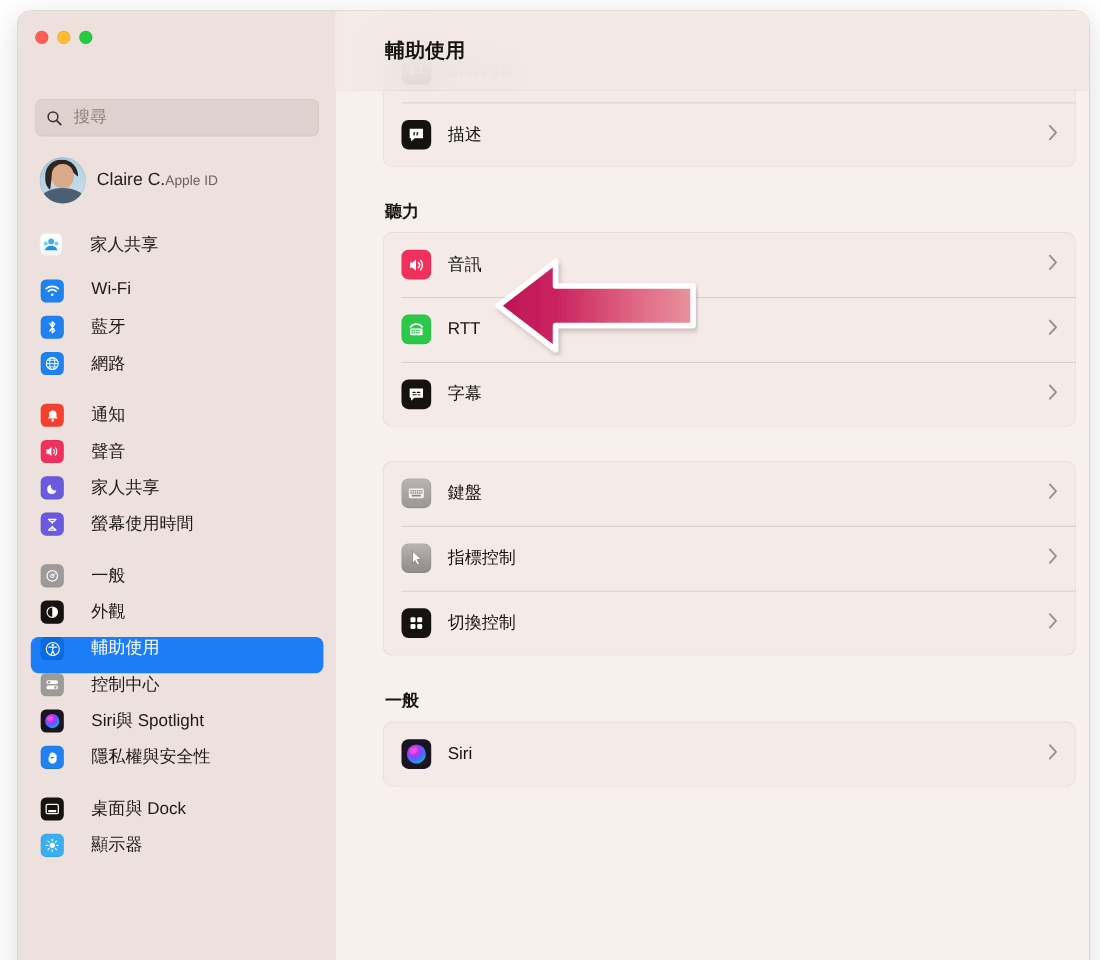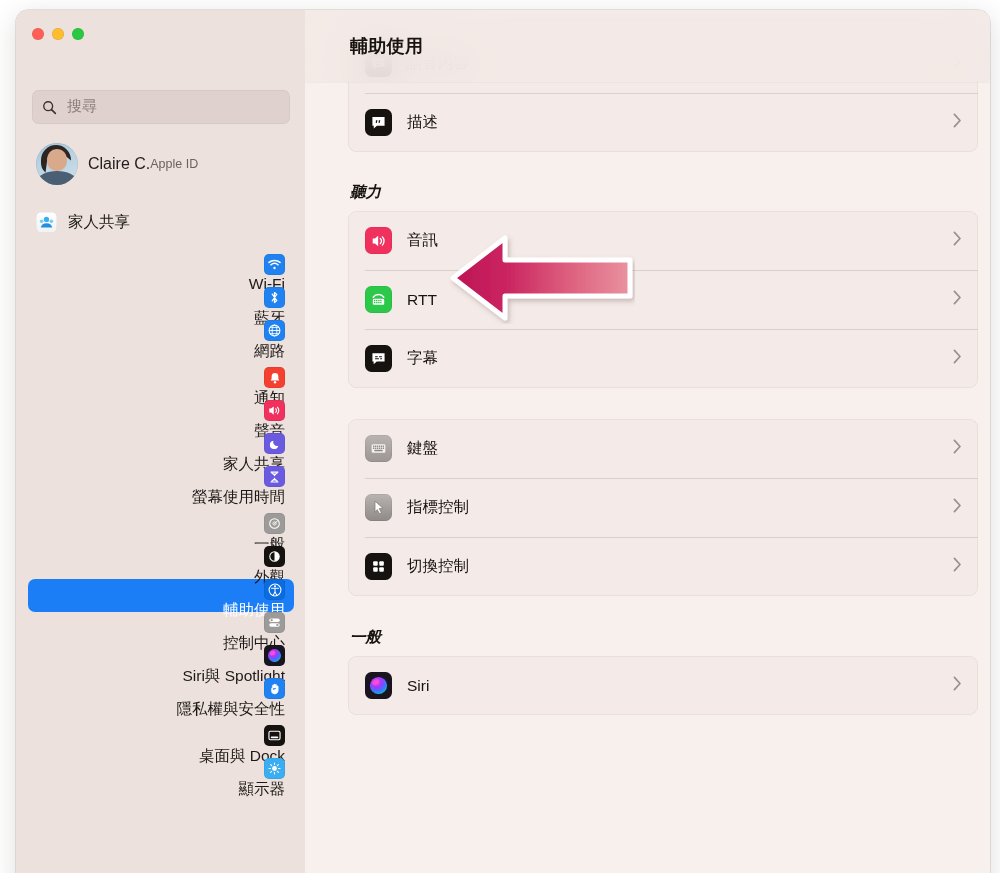--- a/index.html
+++ b/index.html
@@ -84,26 +84,26 @@
   
   #family-row{
     position:absolute;left:12px;top:196px;width:266px;height:32px;
     display:flex;align-items:center;border-radius:7px;padding:0 8px;box-sizing:border-box;
   }
 
   
   #nav{position:absolute;left:12px;top:244px;width:266px;}
   .nav-group{margin-bottom:14px;}
   .nav-item{
-    display:flex;align-items:flex-end;height:33px;border-radius:7px;
-    padding:0 9px;box-sizing:border-box;cursor:default;flex-direction:column;
+    display:flex;align-items:flex-start;height:33px;border-radius:7px;
+    padding:0 9px;box-sizing:border-box;cursor:default;
   }
   .nav-item.selected{background:#1b7ef7;}
   .nav-item.selected .nav-label{color:#ffffff;}
-  .nav-label{font-size:15.5px;color:#1d1917;margin-left:11px;white-space:nowrap;}
+  .nav-label{font-size:15.5px;color:#1d1917;margin-left:25px;white-space:nowrap;}
   .ico{width:21px;height:21px;border-radius:5px;flex:0 0 auto;
        display:flex;align-items:center;justify-content:center;
        box-shadow:inset 0 0 0 .5px rgba(0,0,0,.10);}
   .ico svg{display:block;}
 
   
   #content{
     position:absolute;left:289px;top:0;right:0;height:880px;
     background:#f8f0ed;overflow:hidden;
   }
@@ -117,21 +117,20 @@
     box-shadow:0 .5px 0 rgba(120,100,95,.10);
   }
   #header-title{
     position:absolute;left:45px;top:24px;
     font-size:18px;font-weight:bold;color:#17130f;letter-spacing:.3px;
   }
 
   .sec-title{
     font-size:15.5px;font-weight:bold;color:#17130f;
     margin:0 0 8px 45px;
-    font-style:italic;
   }
   .card{
     margin-left:43px;width:630px;background:#f4ebe8;
     border-radius:9px;box-shadow:inset 0 0 0 .5px rgba(120,100,95,.16);
     overflow:hidden;
   }
   .row{
     display:flex;align-items:center;height:59px;position:relative;
     padding:0 16px 0 17px;box-sizing:border-box;cursor:default;
   }

